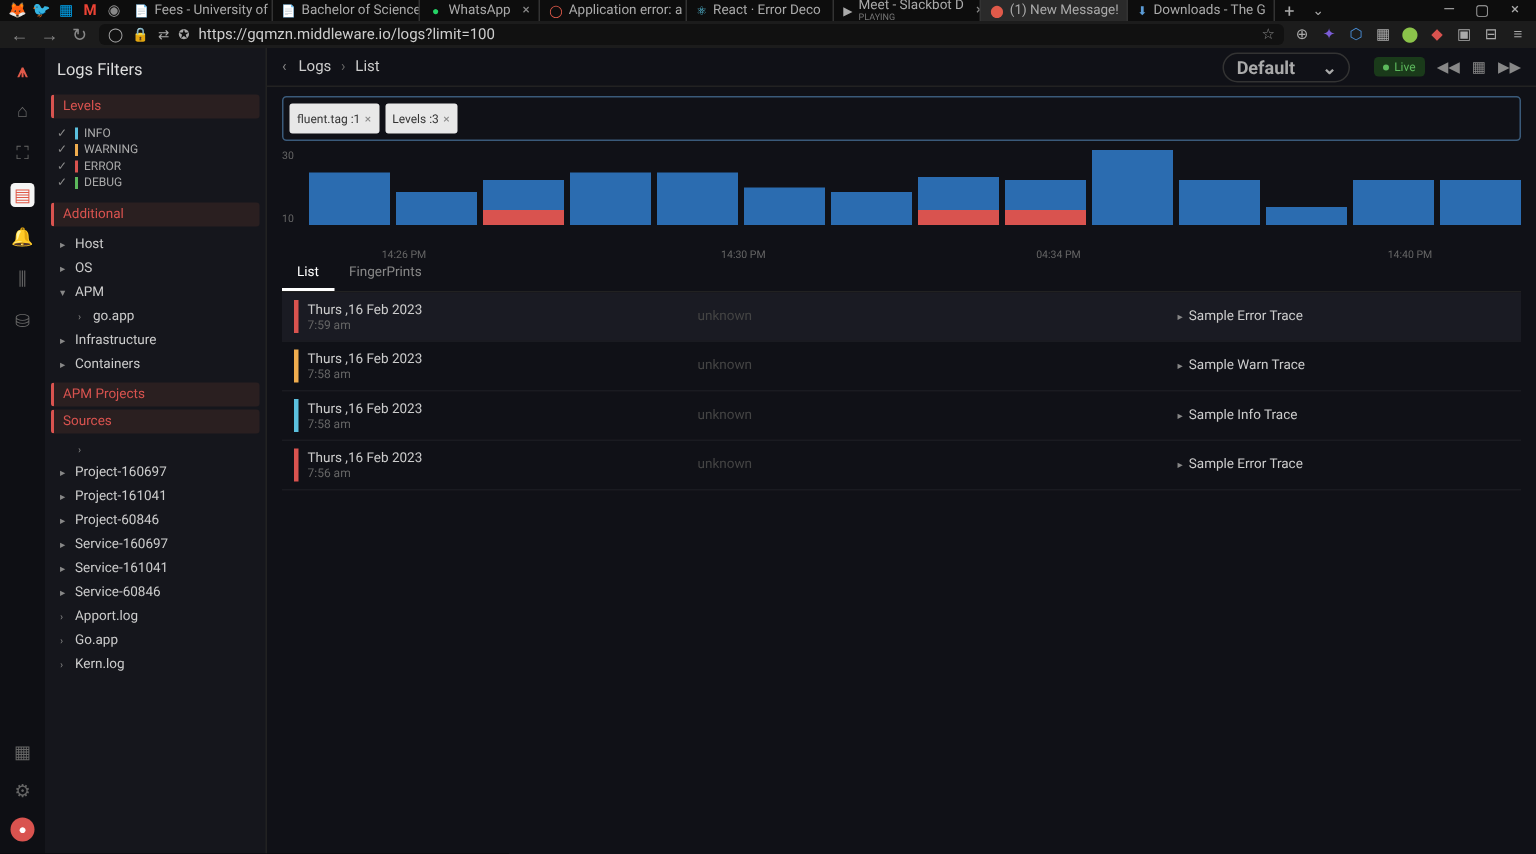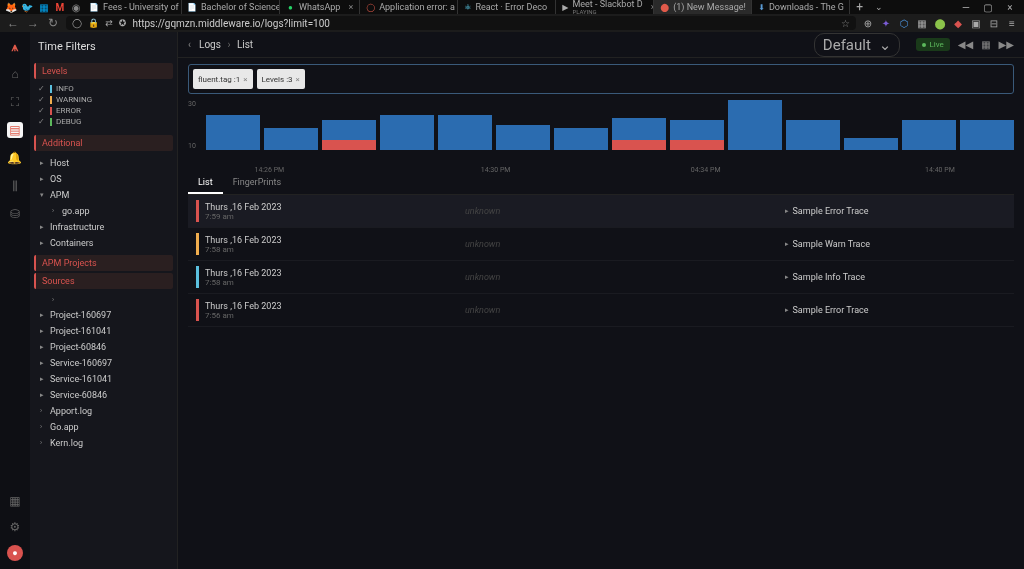--- a/index.html
+++ b/index.html
@@ -49,21 +49,21 @@
 .tree-item .caret { width:6px; color:#888; font-size:7px; }
 .tree-item.sub { padding-left:18px; }
 .no-apm { font-size:10px; color:#ccc; padding:6px 10px; }
 
 .main { flex:1; display:flex; flex-direction:column; background:#101117; }
 .topbar { display:flex; align-items:center; height:26px; padding:0 10px; border-bottom:1px solid #222; gap:8px; }
 .topbar .back { color:#888; font-size:10px; }
 .crumb { font-size:10px; color:#ccc; }
 .crumb .sep { color:#666; margin:0 4px; }
 .topbar-right { margin-left:auto; display:flex; align-items:center; gap:8px; }
-.default-dd { border:1px solid #333; border-radius:10px; padding:2px 8px; font-size:15px; color:#aaa; display:flex; align-items:center; gap:8px; }
+.default-dd { border:1px solid #333; border-radius:10px; padding:2px 8px; font-size:12px; color:#aaa; display:flex; align-items:center; gap:18px;font-weight:bold; }
 .live-badge { background:#1a3a1a; color:#5cb85c; font-size:8px; padding:2px 6px; border-radius:3px; display:flex; align-items:center; gap:3px; }
 .live-badge::before { content:""; width:4px; height:4px; background:#5cb85c; border-radius:50%; }
 .tb-icon { color:#888; font-size:10px; }
 
 .content { flex:1; padding:6px 10px; overflow:hidden; display:flex; flex-direction:column; }
 .filter-box { border:1px solid #3a5a7a; border-radius:3px; padding:4px; display:flex; gap:4px; min-height:30px; }
 .chip { background:#e8e8e8; color:#333; font-size:8px; padding:2px 5px; border-radius:2px; display:flex; align-items:center; gap:3px; }
 .chip .cx { color:#888; font-size:8px; }
 
 .chart-wrap { position:relative; height:70px; margin-top:6px; }
@@ -81,21 +81,21 @@
 
 .table { flex:1; font-size:9px; }
 .thead { display:flex; padding:6px 8px; color:#ccc; background:#14151b; }
 .th-date { width:260px; }
 .th-src { width:320px; }
 .trow { display:flex; padding:5px 8px; border-bottom:1px solid #1a1b21; align-items:center; }
 .trow.first { background:#1a1b23; }
 .td-date { width:260px; }
 .td-date .d1 { color:#ccc; }
 .td-date .d2 { color:#666; font-size:8px; }
-.td-src { width:320px; color:#444;font-style:italic; }
+.td-src { width:320px; color:#444; }
 .td-msg { color:#ccc; display:flex; align-items:center; gap:4px; font-family:"Courier New",monospace; font-size:9px; }
 .td-msg .caret { color:#888; font-size:7px; }
 .row-mark { width:3px; height:22px; margin-right:6px; }
 </style>
 </head>
 <body>
 
 <div class="browser-chrome">
   <div class="tab-strip">
     <span class="favicon">🦊</span>
@@ -185,21 +185,21 @@
     <div class="ri">⫼</div>
     <div class="ri">⛁</div>
     <div class="bottom">
       <div class="ri">▦</div>
       <div class="ri">⚙</div>
       <div class="avatar">●</div>
     </div>
   </div>
 
   <div class="sidebar">
-    <div class="sidebar-title">Time Filters</div>
+    <div class="sidebar-title">Logs Filters</div>
     <div class="section-hdr">Levels</div>
     <div class="lvl-list">
       <div class="lvl-item">
           <span class="chk">✓</span>
           <span class="bar" style="background:#5bc0de"></span>
           <span>INFO</span>
         </div>
       <div class="lvl-item">
           <span class="chk">✓</span>
           <span class="bar" style="background:#f0ad4e"></span>

